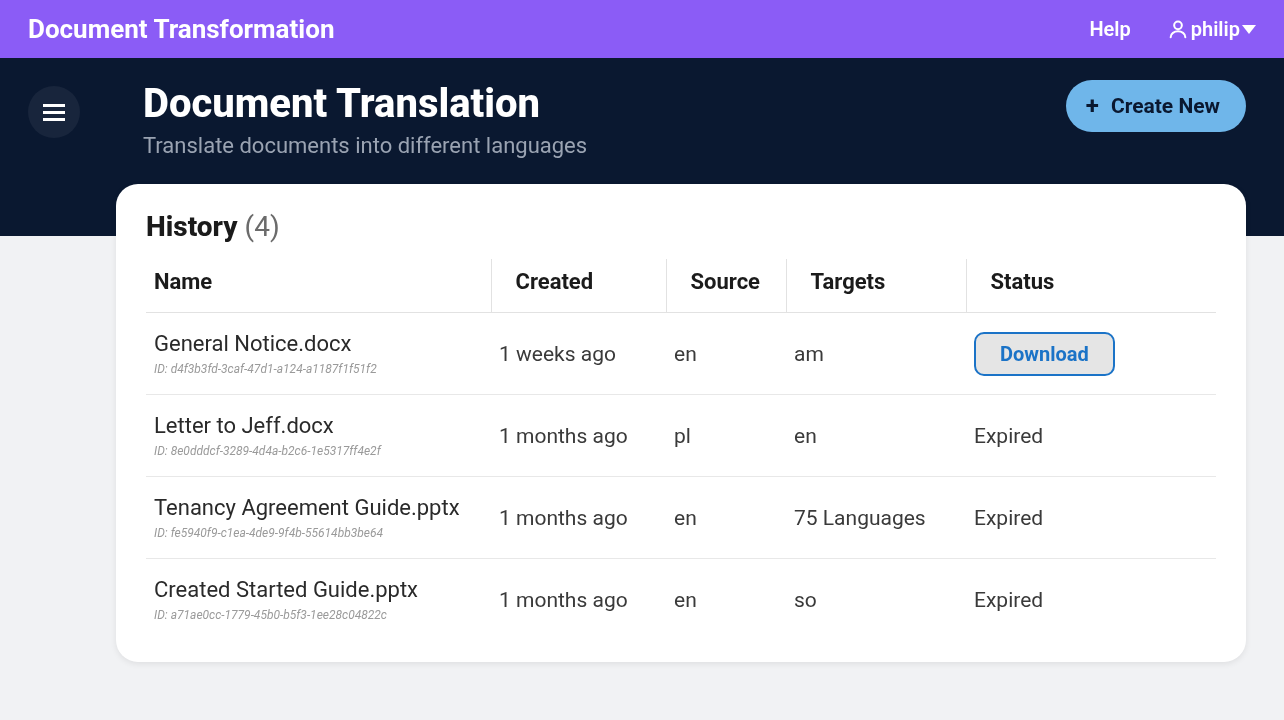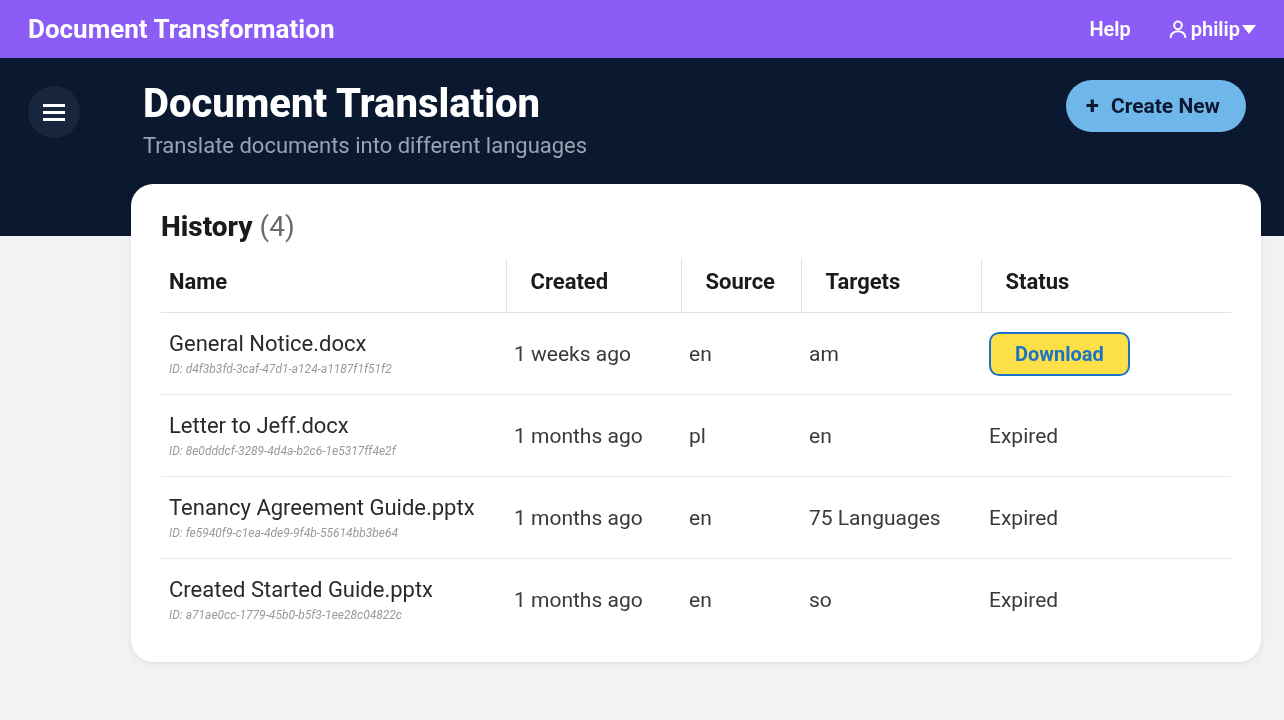--- a/index.html
+++ b/index.html
@@ -123,21 +123,21 @@
   }
   .plus-icon {
     font-size: 24px;
     font-weight: 700;
     line-height: 1;
   }
 
   .card {
     position: absolute;
     top: 184px;
-    left: 131px;
+    left: 116px;
     width: 1130px;
     background: #fff;
     border-radius: 22px;
     padding: 26px 30px 22px 30px;
     box-shadow: 0 2px 6px rgba(0,0,0,0.08);
   }
   .history-heading {
     font-size: 28px;
     font-weight: 800;
     color: #1b1b1b;
@@ -191,21 +191,21 @@
     align-items: center;
     justify-content: center;
     height: 44px;
     padding: 0 24px;
     border: 2px solid #1b73c7;
     border-radius: 10px;
     color: #1b73c7;
     font-size: 20px;
     font-weight: 700;
     cursor: pointer;
-    background: #fde047;
+    background: #e5e5e5;
   }
   .status-text {
     font-size: 21px;
     color: #3a3a3a;
   }
 </style>
 </head>
 <body>
 
 <div class="topbar">

